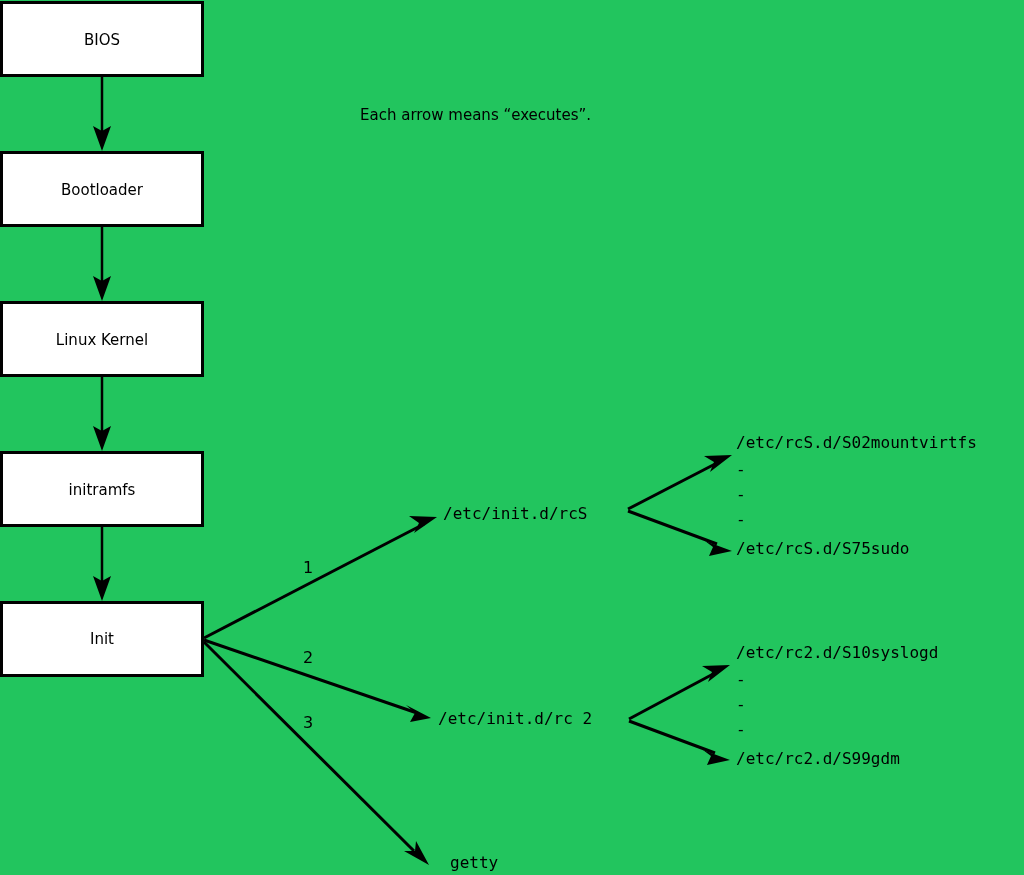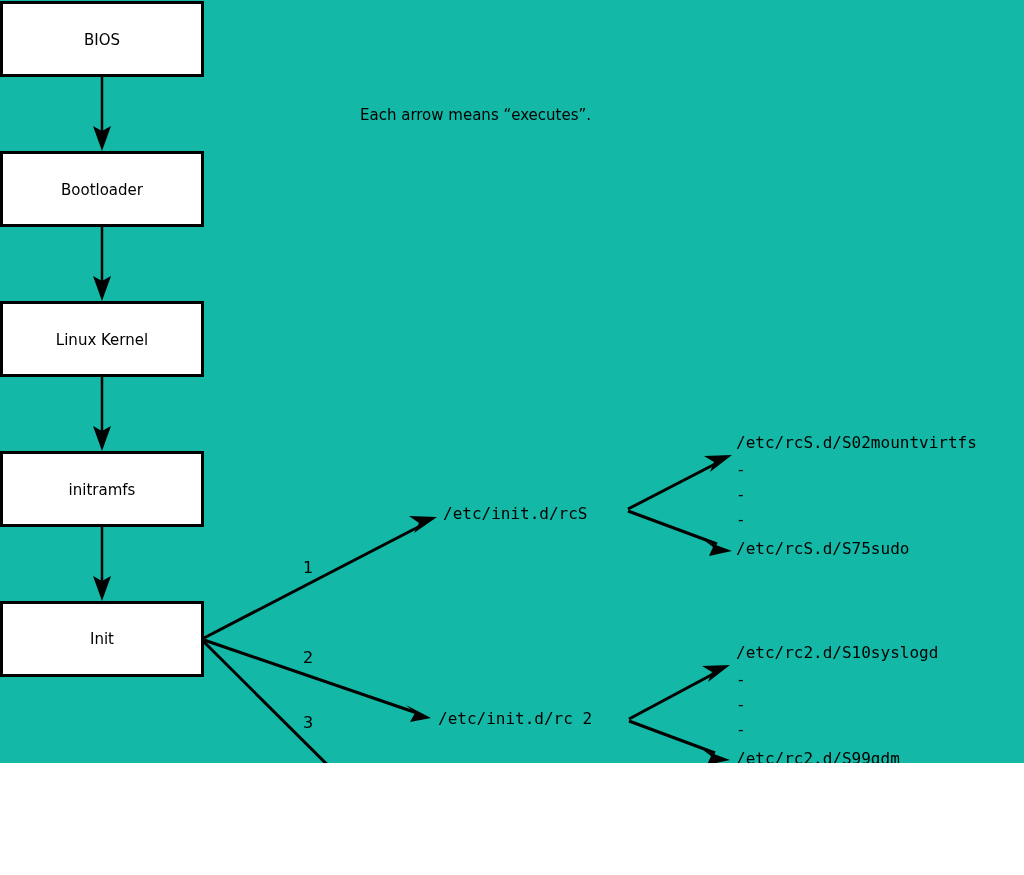--- a/index.html
+++ b/index.html
@@ -3,22 +3,22 @@
 <meta charset="utf-8">
 <style>
   html, body {
     margin: 0;
     padding: 0;
     background: #ffffff;
   }
   #diagram-root {
     position: relative;
     width: 1024px;
-    height: 763px;
-    background: #14b8a6;
+    height: 875px;
+    background: #22c55e;
     overflow: hidden;
     font-family: "Liberation Sans", sans-serif;
   }
   svg#boot-diagram {
     display: block;
     width: 1024px;
     height: 875px;
   }
   .box-rect {
     fill: #ffffff;

